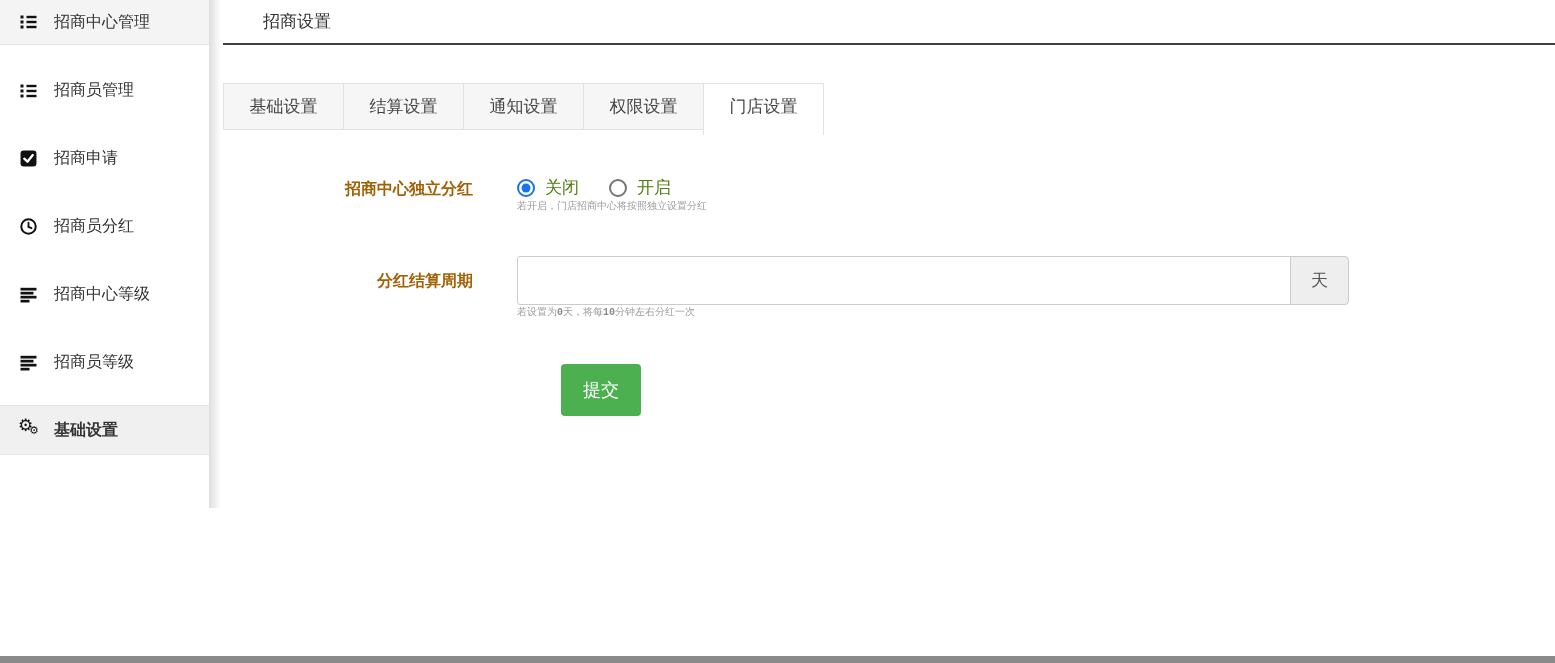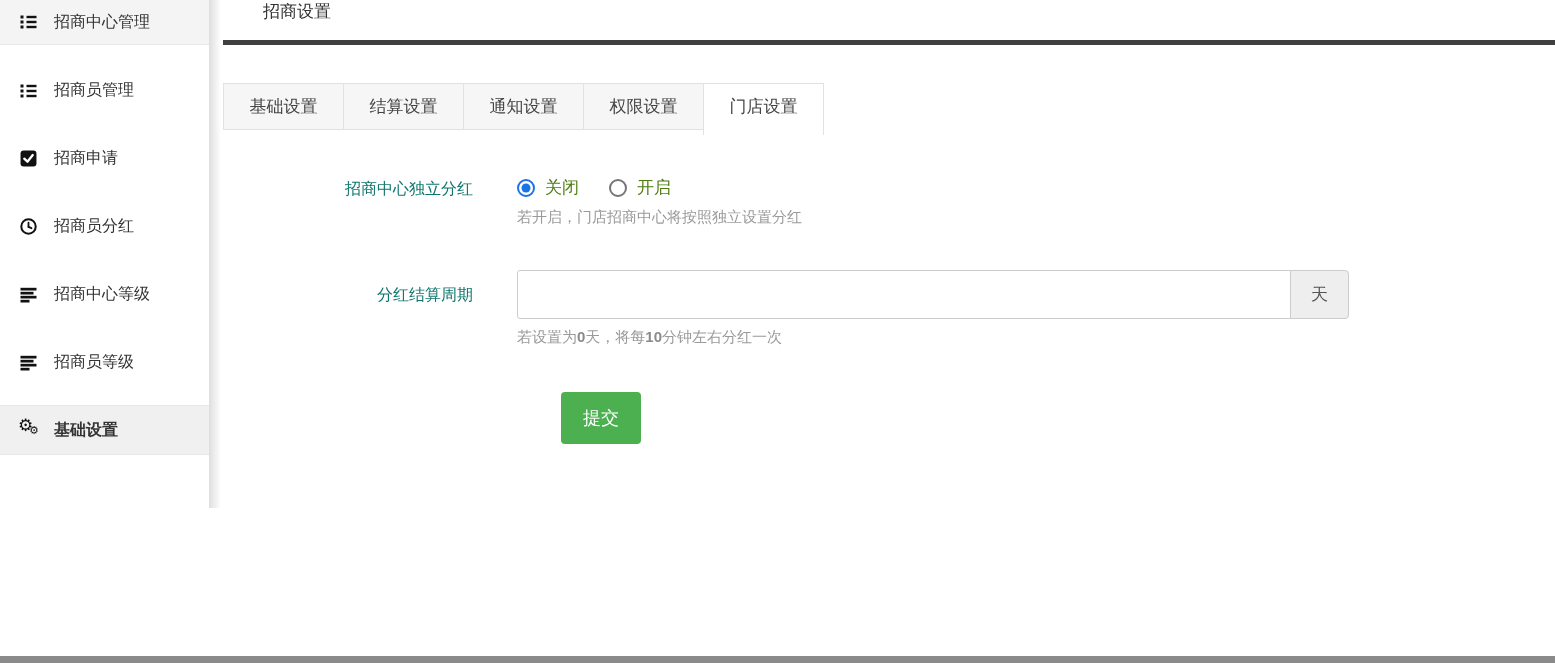--- a/index.html
+++ b/index.html
@@ -23,57 +23,57 @@
   }
   .side-item .icn { width: 22px; height: 17px; margin-right: 12px; flex: none; display: inline-flex; align-items: center; color: #111; }
   .side-item.highlighted { background: #f4f4f4; border-bottom: 1px solid #e7e7e7; }
   .side-item.active { background: #f0f0f0; border-top: 1px solid #e7e7e7; border-bottom: 1px solid #e7e7e7; font-weight: bold; height: 50px; margin-top: -3px; }
   .cogs-wrap { position: relative; width: 22px; height: 20px; font-weight: normal; }
   .cogs-wrap .gear-big { position: absolute; left: -2px; top: -3px; font-size: 17px; line-height: 17px; }
   .cogs-wrap .gear-small { position: absolute; left: 9px; top: 5px; font-size: 11px; line-height: 11px; }
 
   
   .content { flex: 1; padding-left: 14px; position: relative; z-index: 0; }
-  .page-header { height: 45px; border-bottom: 5px solid #404040; display: flex; }
+  .page-header { height: 45px; border-bottom: 2px solid #404040; display: flex; align-items: center; }
   .page-title { font-size: 17px; color: #333; font-weight: normal; padding-left: 40px; }
 
   
   .tabs { margin-top: 38px; display: flex; align-items: flex-start; }
   .tab {
     width: 121px; height: 47px; line-height: 46px; text-align: center;
     background: #f6f6f6; border: 1px solid #e2e2e2;
     font-size: 17px; color: #444; cursor: pointer; margin-left: -1px;
   }
   .tab:first-child { margin-left: 0; }
   .tab.active { background: #fff; height: 52px; border-bottom: none; position: relative; z-index: 2; }
 
   
   .form { margin-top: 41px; }
   .form-row { display: flex; }
   .form-label {
     width: 294px; flex: none; text-align: right; padding-right: 44px;
-    font-size: 16px; color: #0f766e;
+    font-size: 16px; color: #a16207; font-weight: bold;
   }
   .row-dividend .form-label { padding-top: 3px; }
   .row-cycle { margin-top: 43px; }
   .row-cycle .form-label { padding-top: 15px; }
   .controls { flex: 1; }
 
   .radio-line { display: flex; align-items: center; }
   .radio-group { display: flex; align-items: center; cursor: pointer; margin-right: 30px; }
   .radio-dot { width: 18px; height: 18px; border-radius: 50%; position: relative; flex: none; margin-right: 10px; }
   .radio-dot.on { border: 2px solid #1a73e8; }
   .radio-dot.on::after {
     content: ""; position: absolute; left: 50%; top: 50%; transform: translate(-50%,-50%);
     width: 9px; height: 9px; border-radius: 50%; background: #1a73e8;
   }
   .radio-dot.off { border: 2px solid #757575; }
   .radio-label { font-size: 17px; color: #4d7c0f; }
 
-  .hint { margin-top: 9px; font-size: 15px; color: #9a9a9a; }
+  .hint { margin-top: 0; font-size: 10px; color: #9a9a9a; font-family: Liberation Mono, monospace; }
   .hint b { color: #8a8a8a; }
 
   .input-group { display: flex; width: 832px; }
   .cycle-input {
     flex: 1; height: 49px; border: 1px solid #ccc; border-radius: 3px 0 0 3px;
     font-size: 16px; padding: 0 12px; color: #333; outline: none;
     font-family: "Liberation Sans", "DejaVu Sans", sans-serif;
   }
   .input-addon {
     width: 59px; height: 49px; flex: none; margin-left: -1px;

